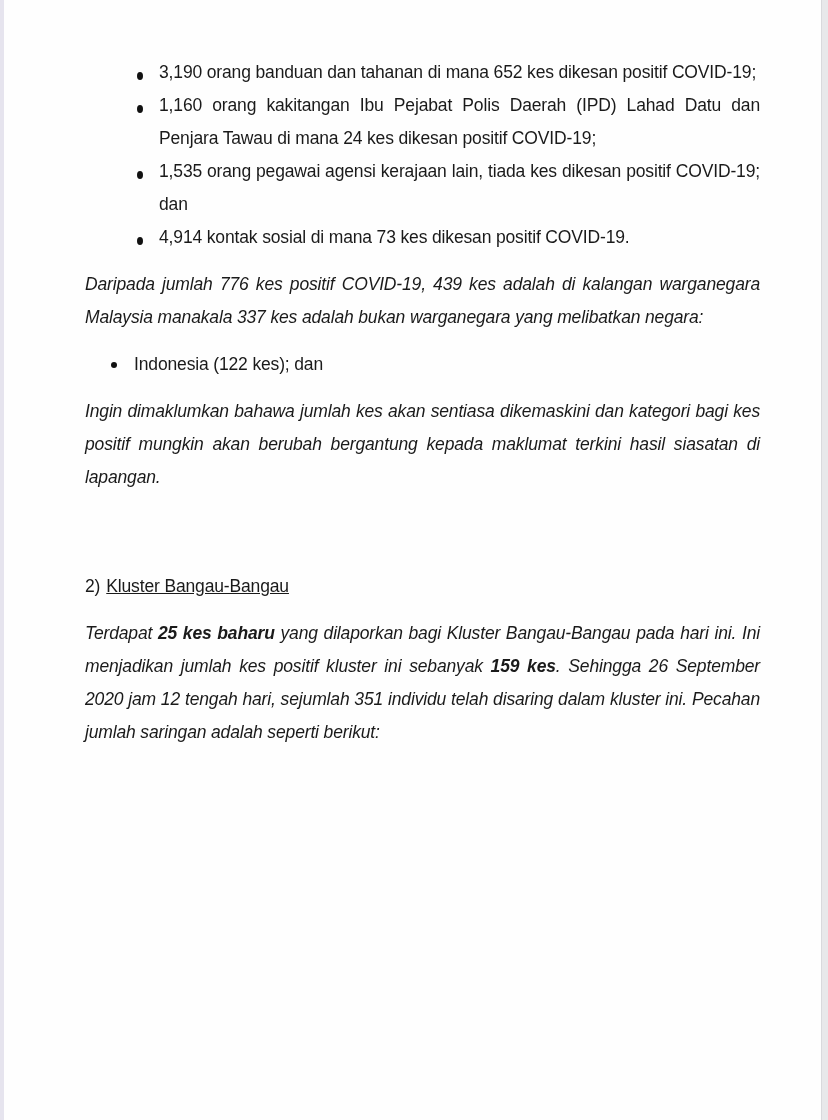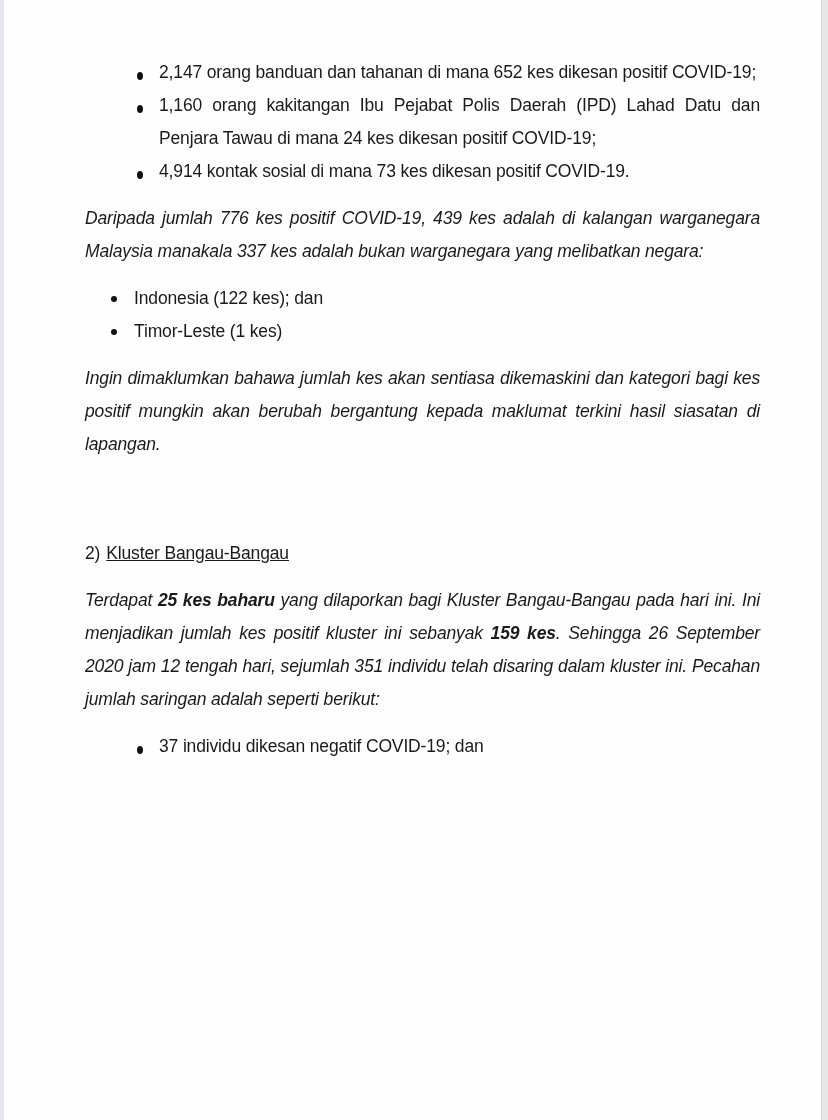--- a/index.html
+++ b/index.html
@@ -36,36 +36,35 @@
   b { font-weight: bold; }
 </style>
 </head>
 <body>
 
 <div class="edge-left"></div>
 <div class="edge-right"></div>
 
 <div class="page">
   <ul class="list-a">
-    <li>2,147 orang banduan dan tahanan di mana 652 kes dikesan positif COVID-19;</li>
+    <li>3,190 orang banduan dan tahanan di mana 652 kes dikesan positif COVID-19;</li>
     <li>1,160 orang kakitangan Ibu Pejabat Polis Daerah (IPD) Lahad Datu dan Penjara Tawau di mana 24 kes dikesan positif COVID-19;</li>
+    <li>1,535 orang pegawai agensi kerajaan lain, tiada kes dikesan positif COVID-19; dan</li>
     <li>4,914 kontak sosial di mana 73 kes dikesan positif COVID-19.</li>
   </ul>
   <div class="gap2"></div>
   <p>Daripada jumlah 776 kes positif COVID-19, 439 kes adalah di kalangan warganegara Malaysia manakala 337 kes adalah bukan warganegara yang melibatkan negara:</p>
   <div class="gap2"></div>
   <ul class="list-b">
     <li>Indonesia (122 kes); dan</li>
-    <li>Timor-Leste (1 kes)</li>
   </ul>
   <div class="gap2"></div>
   <p>Ingin dimaklumkan bahawa jumlah kes akan sentiasa dikemaskini dan kategori bagi kes positif mungkin akan berubah bergantung kepada maklumat terkini hasil siasatan di lapangan.</p>
   <div class="gap-big"></div>
   <div class="heading">
     <span>2)</span><span class="title">Kluster Bangau-Bangau</span>
   </div>
   <div class="gap2"></div>
   <p><span>Terdapat </span><b>25 kes baharu</b><span> yang dilaporkan bagi Kluster Bangau-Bangau pada hari ini. Ini menjadikan jumlah kes positif kluster ini sebanyak </span><b>159 kes</b><span>. Sehingga 26 September 2020 jam 12 tengah hari, sejumlah 351 individu telah disaring dalam kluster ini. Pecahan jumlah saringan adalah seperti berikut:</span></p>
   <div class="gap2"></div>
   <ul class="list-a">
-    <li><span>37 individu dikesan negatif COVID-19; dan</span></li>
   </ul>
 </div>
 
 </body></html>

